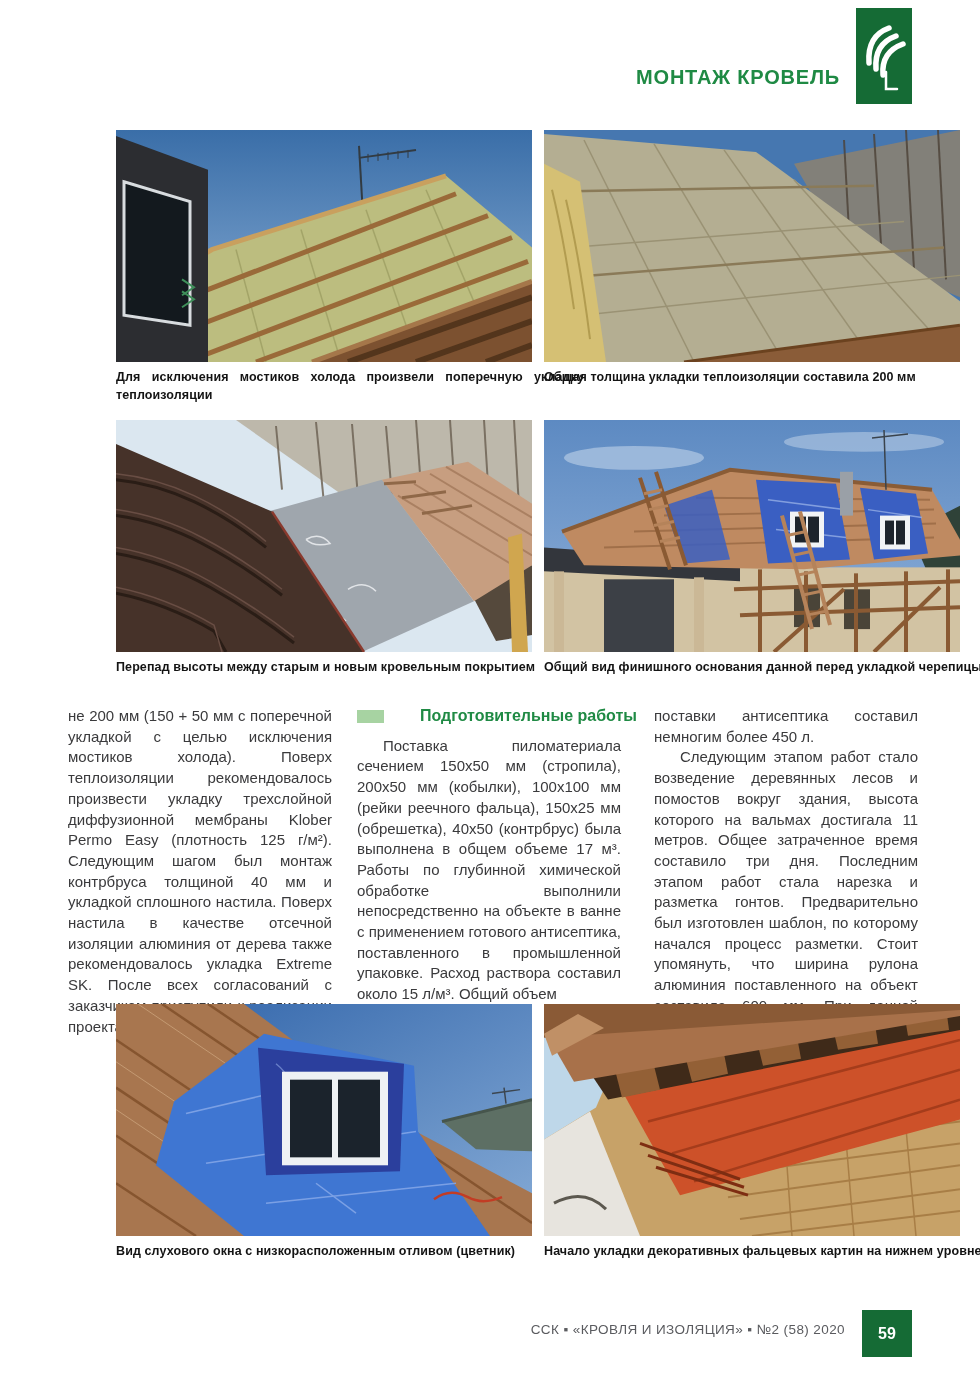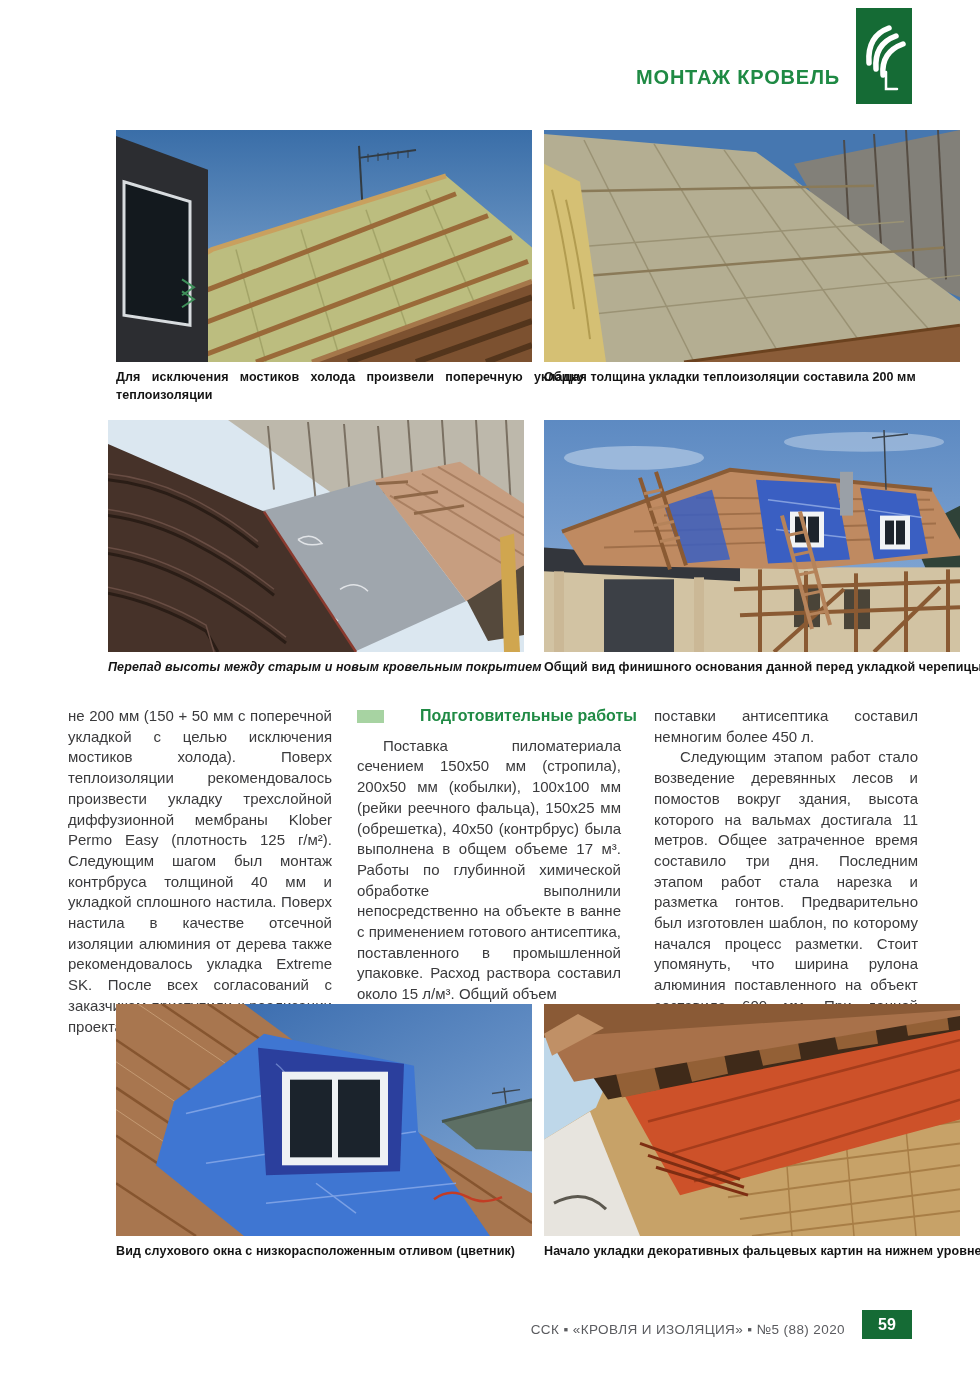--- a/index.html
+++ b/index.html
@@ -34,21 +34,21 @@
   .col-heading{display:flex;align-items:center;margin:0 0 9px 0;white-space:nowrap;gap:28px;}
   .heading-swipe{display:inline-block;width:27px;height:13px;background:#a7d3a2;
        margin-right:8px;flex:0 0 auto;}
   .heading-text{font-size:16px;font-weight:bold;color:#1f8a44;}
   
   .footer-line{
     position:absolute;top:1322px;right:135px;font-size:13.5px;color:#5a5b5f;
     letter-spacing:.4px;white-space:nowrap;
   }
   .page-number-box{
-    position:absolute;left:862px;top:1310px;width:50px;height:29px;background:#156b35;
+    position:absolute;left:862px;top:1310px;width:50px;height:47px;background:#156b35;
     display:flex;align-items:center;justify-content:center;
     color:#ffffff;font-size:16px;font-weight:bold;
   }
 </style>
 </head>
 <body>
 
 <div class="page">
 
   <div class="section-label">МОНТАЖ КРОВЕЛЬ</div>
@@ -147,21 +147,21 @@
           <path d="M8,60 Q20,110 30,180"></path>
             <path d="M22,70 Q36,130 46,210"></path>
         </g>
         <polygon points="140,233 416,196 416,233" fill="#8a5c38"></polygon>
         <line x1="140" y1="233" x2="416" y2="196" stroke="#6b421f" stroke-width="3"></line>
       </svg>
     </div>
     <div class="caption">Общая толщина укладки теплоизоляции составила 200 мм</div>
   </div>
 
-  <div class="figure" style="left:60px;top:420px;font-style:italic;">
+  <div class="figure" style="left:68px;top:420px;">
     <div class="photo">
       <svg viewBox="0 0 416 233" preserveAspectRatio="none">
         <rect width="416" height="233" fill="#dbe7f0"></rect>
         <polygon points="120,0 416,0 416,150 250,92" fill="#b9b2a3" opacity="0.9"></polygon>
         <g stroke="#6f6456" stroke-width="2" opacity="0.85">
           <line x1="270" y1="6" x2="278" y2="100"></line>
             <line x1="300" y1="0" x2="308" y2="108"></line>
           <line x1="334" y1="0" x2="342" y2="120"></line>
             <line x1="368" y1="0" x2="376" y2="132"></line>
           <line x1="398" y1="0" x2="406" y2="140"></line>
@@ -401,18 +401,18 @@
           <polygon points="360,8 402,3 405,26 364,32"></polygon>
         </g>
         <polygon points="0,26 416,0 416,12 30,78" fill="#a8714a"></polygon>
         <polygon points="0,0 416,0 416,6 0,34" fill="#8a5a36"></polygon>
         <polygon points="0,30 34,10 60,24 8,52" fill="#c09066"></polygon>
       </svg>
     </div>
     <div class="caption">Начало укладки декоративных фальцевых картин на нижнем уровне</div>
   </div>
 
-  <div class="footer-line">ССК ▪ «КРОВЛЯ И ИЗОЛЯЦИЯ» ▪ №5 (88) 2020</div>
+  <div class="footer-line">ССК ▪ «КРОВЛЯ И ИЗОЛЯЦИЯ» ▪ №2 (58) 2020</div>
   <div class="page-number-box">
     <span>59</span>
   </div>
 
 </div>
 
 </body></html>

